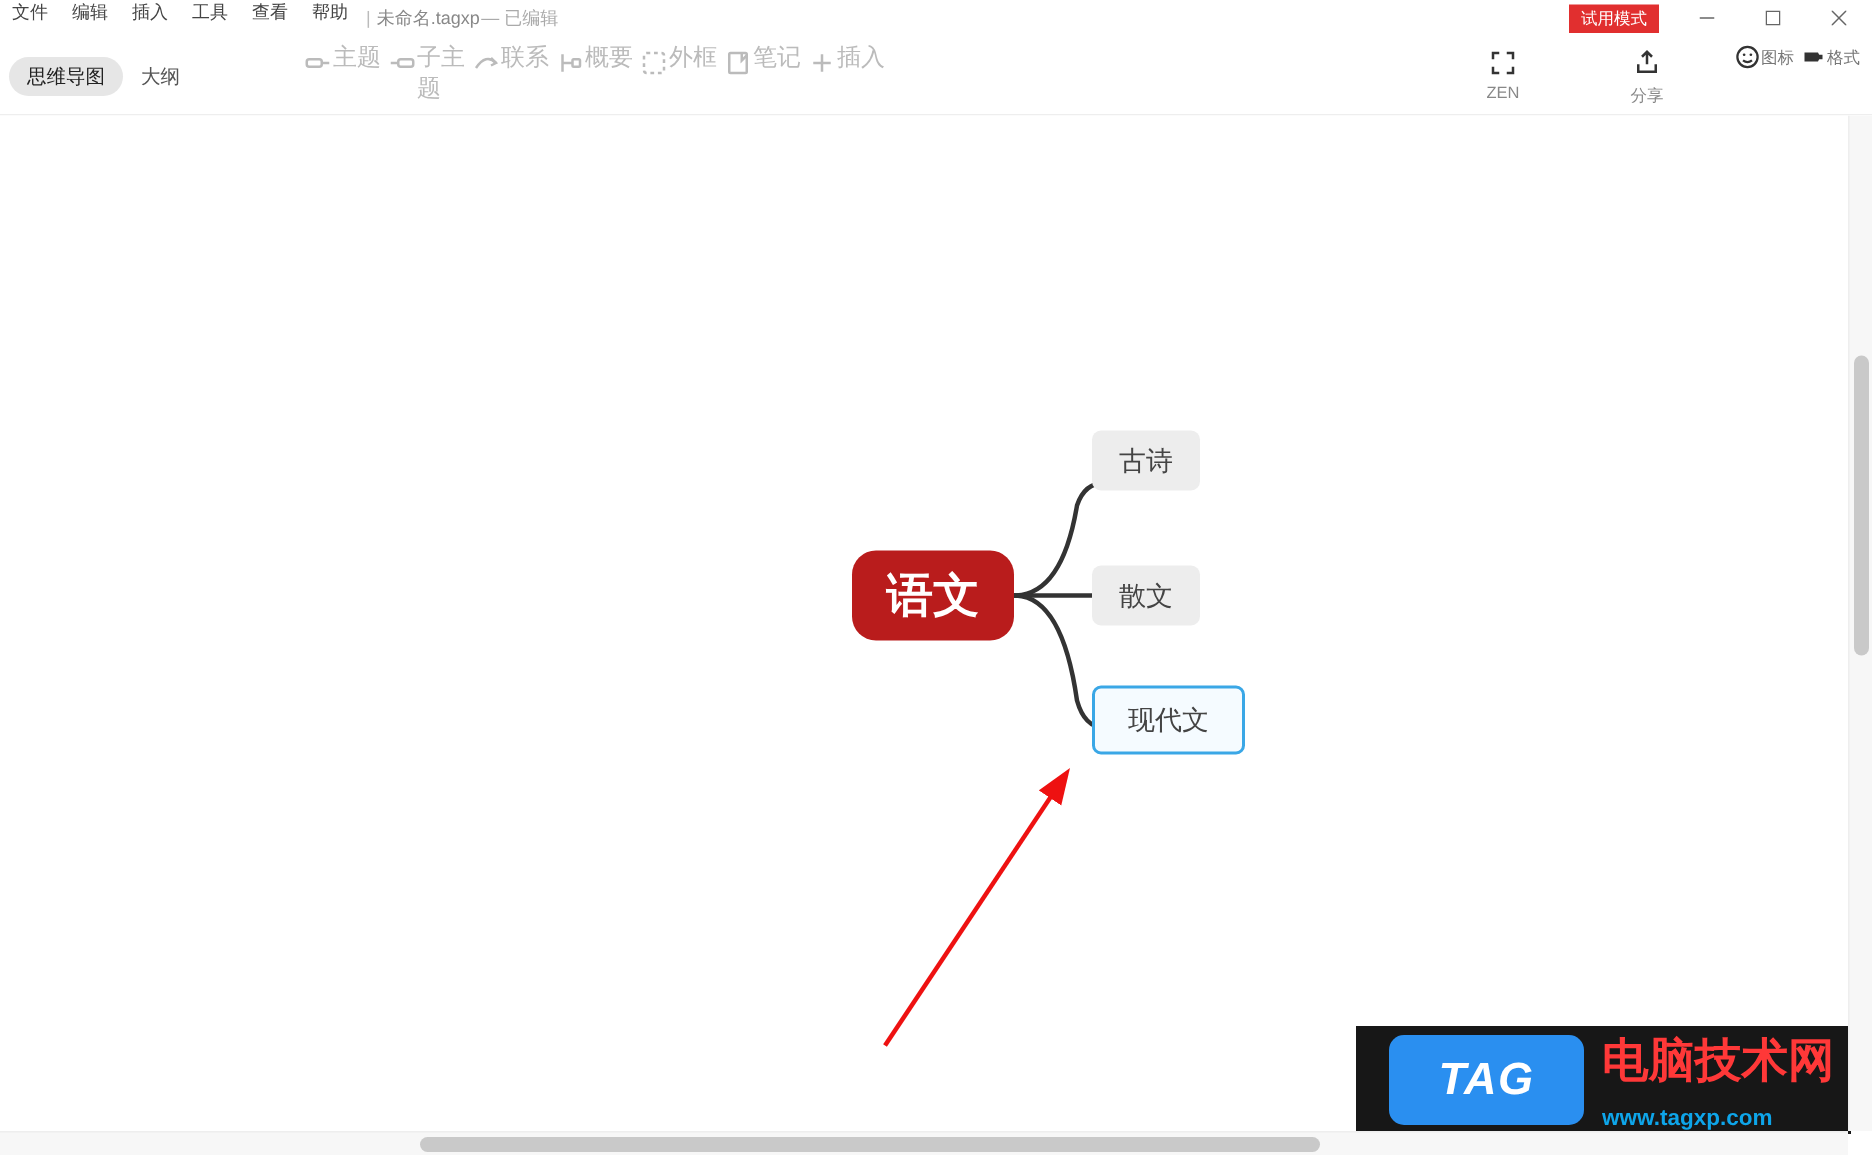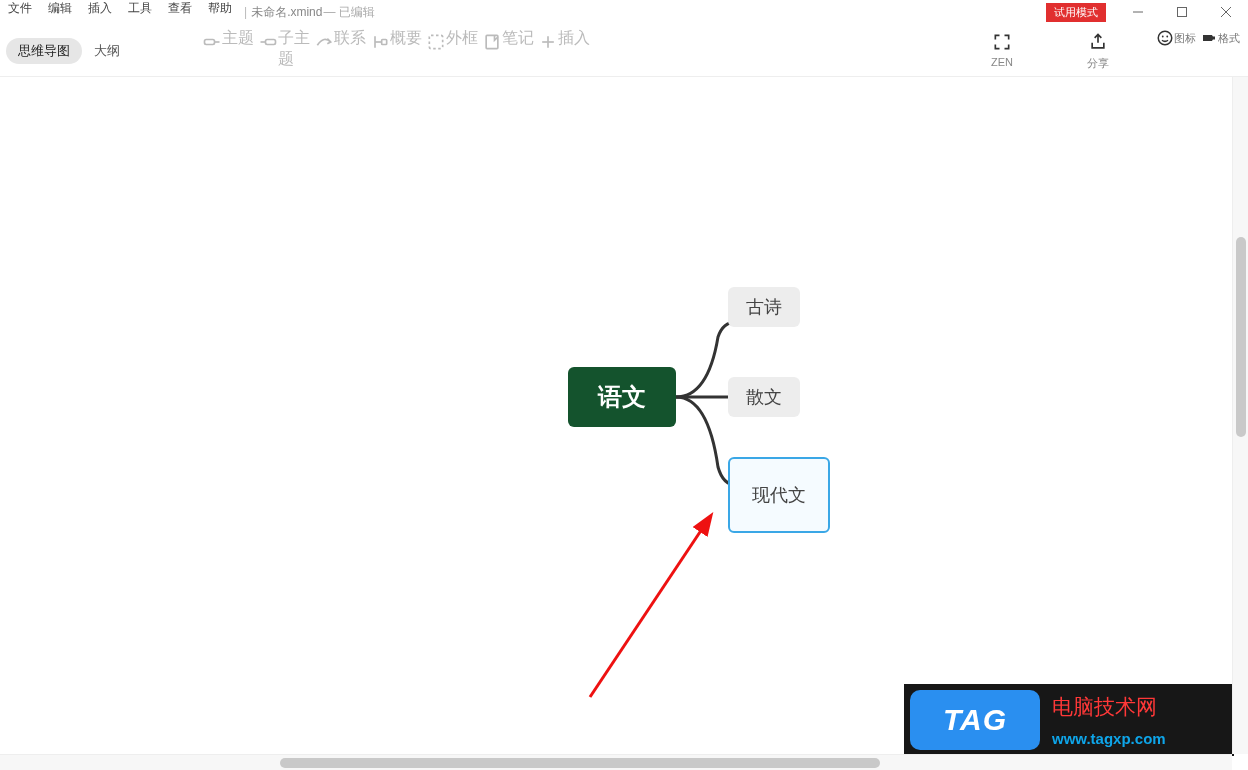--- a/index.html
+++ b/index.html
@@ -38,59 +38,59 @@
   .far-right { display: flex; margin-left: 30px; margin-right: 4px; }
   .far-tool { width: 44px; display: flex; flex-direction: row; align-items: center; font-size: 11px; color: #777; cursor: pointer; }
   .far-tool .ico { height: 28px; display: flex; align-items: center; justify-content: center; color: #333; }
   .far-tool svg { width: 18px; height: 18px; }
 
   
   .workarea { position: relative; height: calc(770px - 24px - 52px); border-top: 1px solid #eee; }
   .canvas { position: absolute; inset: 0; background: #fff; overflow: hidden; }
 
   .mindmap { position: absolute; left: 568px; top: 290px; }
-  .central { position: absolute; left: 0; top: 0; width: 108px; height: 60px; background: #14532d; color: #fff; font-size: 24px; font-weight: 700; display: flex; align-items: center; justify-content: center; border-radius: 6px; }
+  .central { position: absolute; left: 0; top: 0; width: 108px; height: 60px; background: #b91c1c; color: #fff; font-size: 31px; font-weight: 700; display: flex; align-items: center; justify-content: center; border-radius: 16px; }
   .child { position: absolute; background: #ededed; color: #444; font-size: 18px; padding: 8px 18px; border-radius: 6px; white-space: nowrap; }
   .child.c1 { left: 160px; top: -80px; }
   .child.c2 { left: 160px; top: 10px; }
-  .child.c3 { left: 160px; top: 90px; border: 2px solid #3aa7e6; background: #f5fbff; padding: 24px 22px; }
+  .child.c3 { left: 160px; top: 90px; border: 2px solid #3aa7e6; background: #f5fbff; padding: 9px 22px; }
 
   
   .connector { position: absolute; stroke: #333; stroke-width: 3; fill: none; }
 
   
   .anno-arrow { position: absolute; left: 570px; top: 430px; pointer-events: none; }
 
   
   .vscroll { position: absolute; right: 0; top: 0; bottom: 16px; width: 16px; background: #f7f7f7; border-left: 1px solid #eee; }
   .vscroll-thumb { position: absolute; left: 3px; width: 10px; top: 160px; height: 200px; background: #c9c9c9; border-radius: 5px; }
   .hscroll { position: absolute; left: 0; right: 16px; bottom: 0; height: 16px; background: #f7f7f7; border-top: 1px solid #eee; }
   .hscroll-thumb { position: absolute; top: 3px; height: 10px; left: 280px; width: 600px; background: #c9c9c9; border-radius: 5px; }
 
   
-  .watermark { position: absolute; right: 14px; bottom: 14px; width: 330px; height: 72px; background: #171717; display: flex; align-items: stretch; }
+  .watermark { position: absolute; right: 14px; bottom: 14px; width: 330px; height: 72px; background: #171717; display: flex; align-items: stretch; padding-left: 16px; }
   .wm-tag { width: 130px; background: #2a8ff0; border-radius: 10px; margin: 6px; display: flex; align-items: center; justify-content: center; color: #fff; font-weight: 800; font-size: 30px; letter-spacing: 1px; font-style: italic; }
   .wm-txt { flex: 1; display: flex; flex-direction: column; justify-content: center; padding-left: 6px; }
-  .wm-txt .line1 { color: #ff3838; font-size: 21px; font-weight: 400; }
+  .wm-txt .line1 { color: #ff3838; font-size: 31px; font-weight: 700; }
   .wm-txt .line2 { color: #0ea5e9; font-size: 15px; font-weight: 600; margin-top: 9px; }
 </style>
 </head>
 <body>
 
 <div class="titlebar">
   <div class="menu">
     <div class="menu-item">文件</div>
     <div class="menu-item">编辑</div>
     <div class="menu-item">插入</div>
     <div class="menu-item">工具</div>
     <div class="menu-item">查看</div>
     <div class="menu-item">帮助</div>
   </div>
   <span class="titlebar-sep">|</span>
-  <span class="doc-title">未命名.xmind</span>
+  <span class="doc-title">未命名.tagxp</span>
   <span class="doc-edited">— 已编辑</span>
   <div class="titlebar-spacer"></div>
   <div class="trial-badge">试用模式</div>
   <div class="win-btns">
     <div class="win-btn">
       <svg viewBox="0 0 10 10">
           <line x1="0" y1="5" x2="10" y2="5" stroke="#666" stroke-width="1"></line>
         </svg>
     </div>
     <div class="win-btn">

